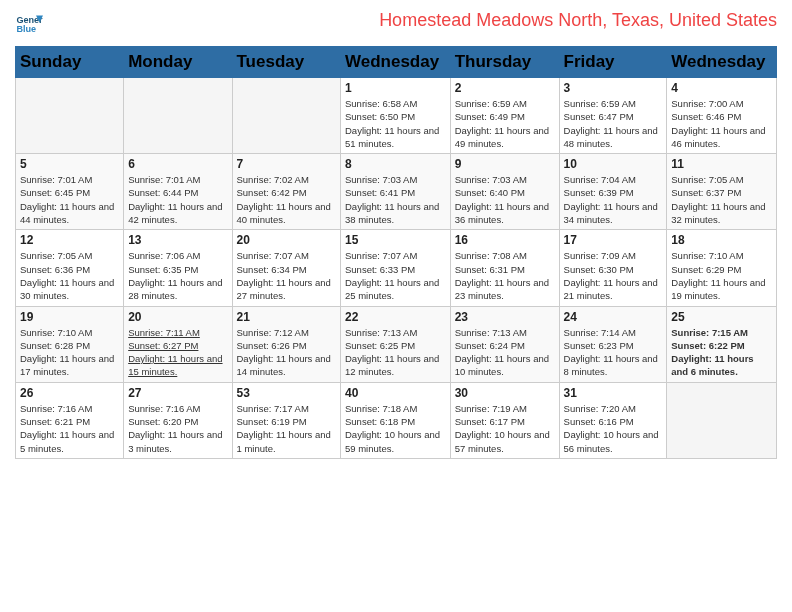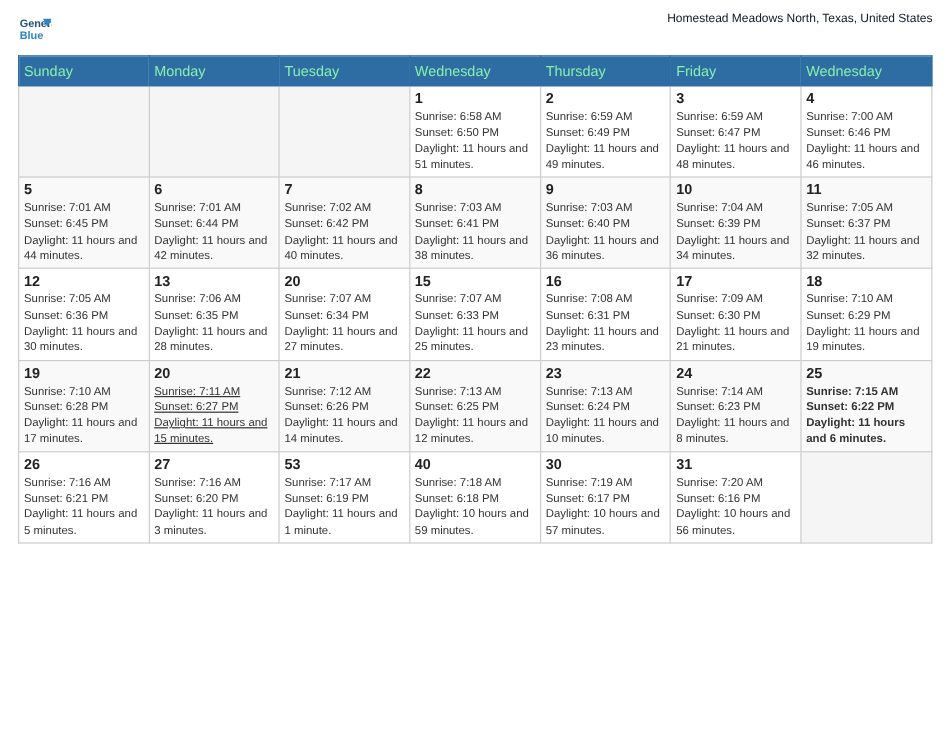--- a/index.html
+++ b/index.html
@@ -23,40 +23,40 @@
     .title-section {
       text-align: right;
       margin-bottom: 2px;
     }
     .month-title {
       font-size: 36px;
       font-weight: normal;
       color: #222;
     }
     .subtitle {
-      font-size: 10px;
-      color: #0f172a;
+      font-size: 18px;
+      color: #ef4444;
       margin-bottom: 8px;
     }
     .top-row {
       display: flex;
       justify-content: space-between;
       align-items: flex-start;
       margin-bottom: 4px;
     }
     table {
       width: 100%;
       border-collapse: collapse;
       border: 1px solid #aaa;
     }
     th {
       background-color: #2e6da4;
-      color: #86efac;
-      font-size: 12px;
-      font-weight: normal;
+      color: #000000;
+      font-size: 17px;
+      font-weight: bold;
       padding: 5px 4px;
       text-align: left;
       border: 1px solid #2e6da4;
     }
     td {
       border: 1px solid #ccc;
       vertical-align: top;
       padding: 3px 4px;
       min-height: 70px;
       width: 110px;

